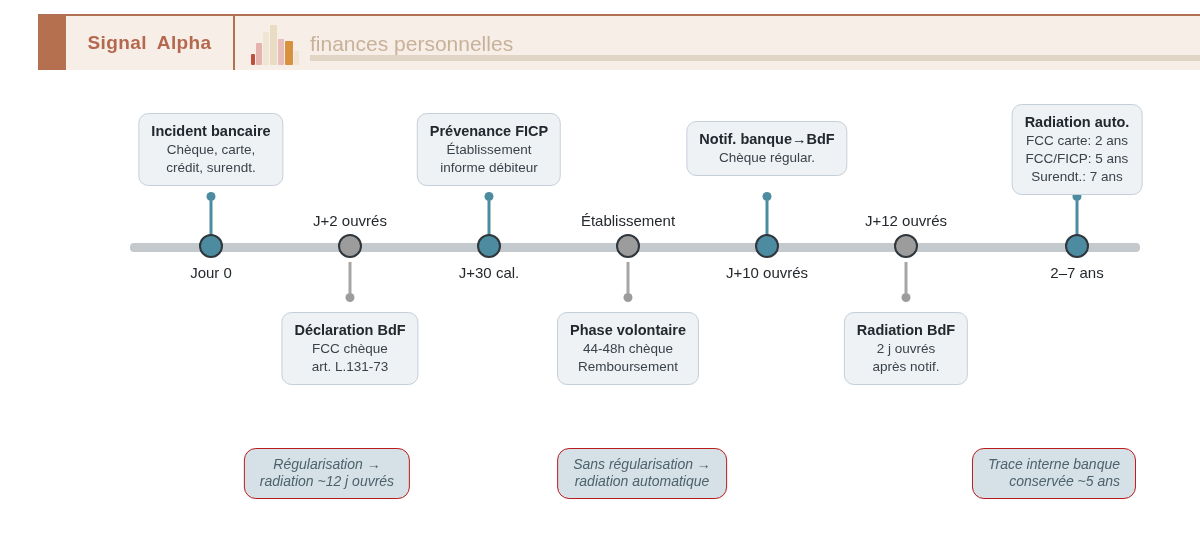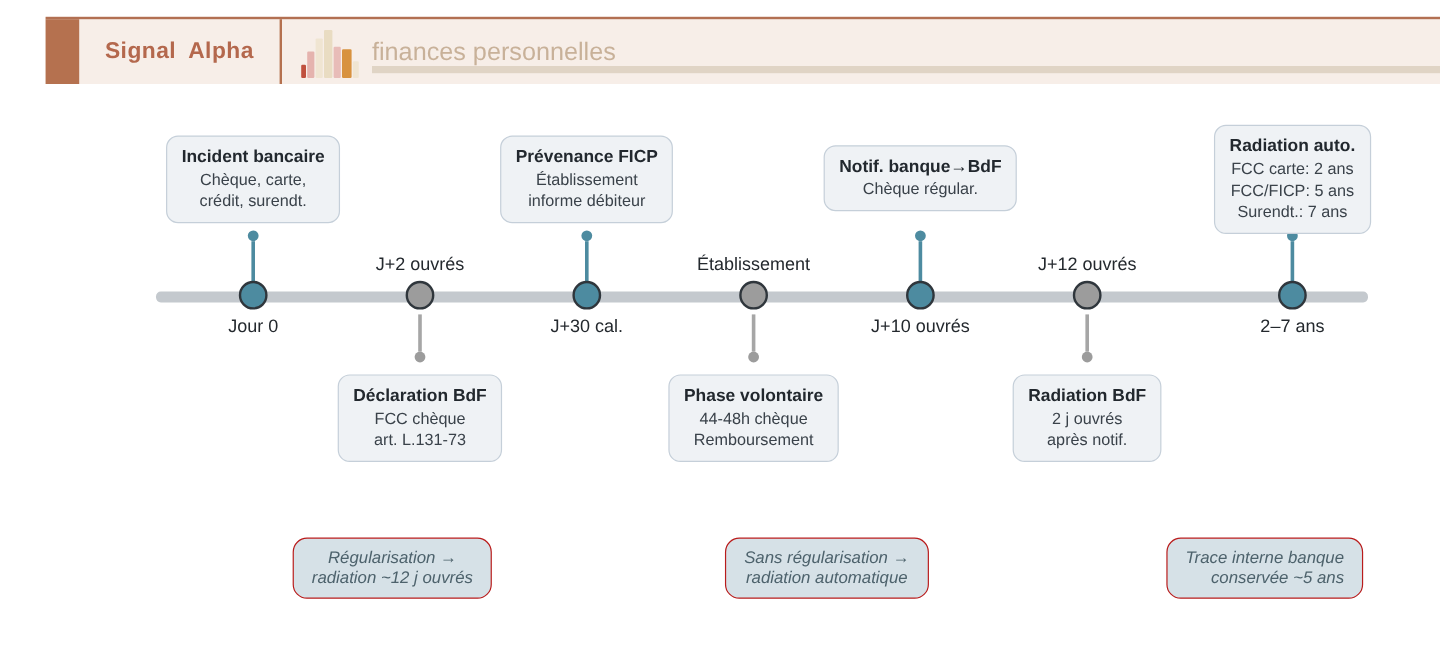--- a/index.html
+++ b/index.html
@@ -59,21 +59,21 @@
   .co-t1 { top:113px; }
   .co-t2 { top:121px; }
   .co-t3 { top:104px; }
   .co-b  { top:312px; }
 
   
   .note { position:absolute; top:448px; transform:translateX(-50%); text-align:center;
           background:#d6e1e7; border:1px solid #b91c1c; border-radius:12px;
           padding:7px 15px 8px; white-space:nowrap;
           font-style:italic; font-size:14px; color:#4d626c; line-height:17px; }
-  .nx0{left:327px;} .nx1{left:689px;} .nx2{left:1054px;text-align:right;}
+  .nx0{left:327px;} .nx1{left:642px;} .nx2{left:1054px;text-align:right;}
 </style>
 </head>
 <body>
 
 <div class="page">
 
   <div class="hdr">
     <div class="brand-block"></div>
     <div class="brand-title">Signal Alpha</div>
     <div class="hdr-divider"></div>

